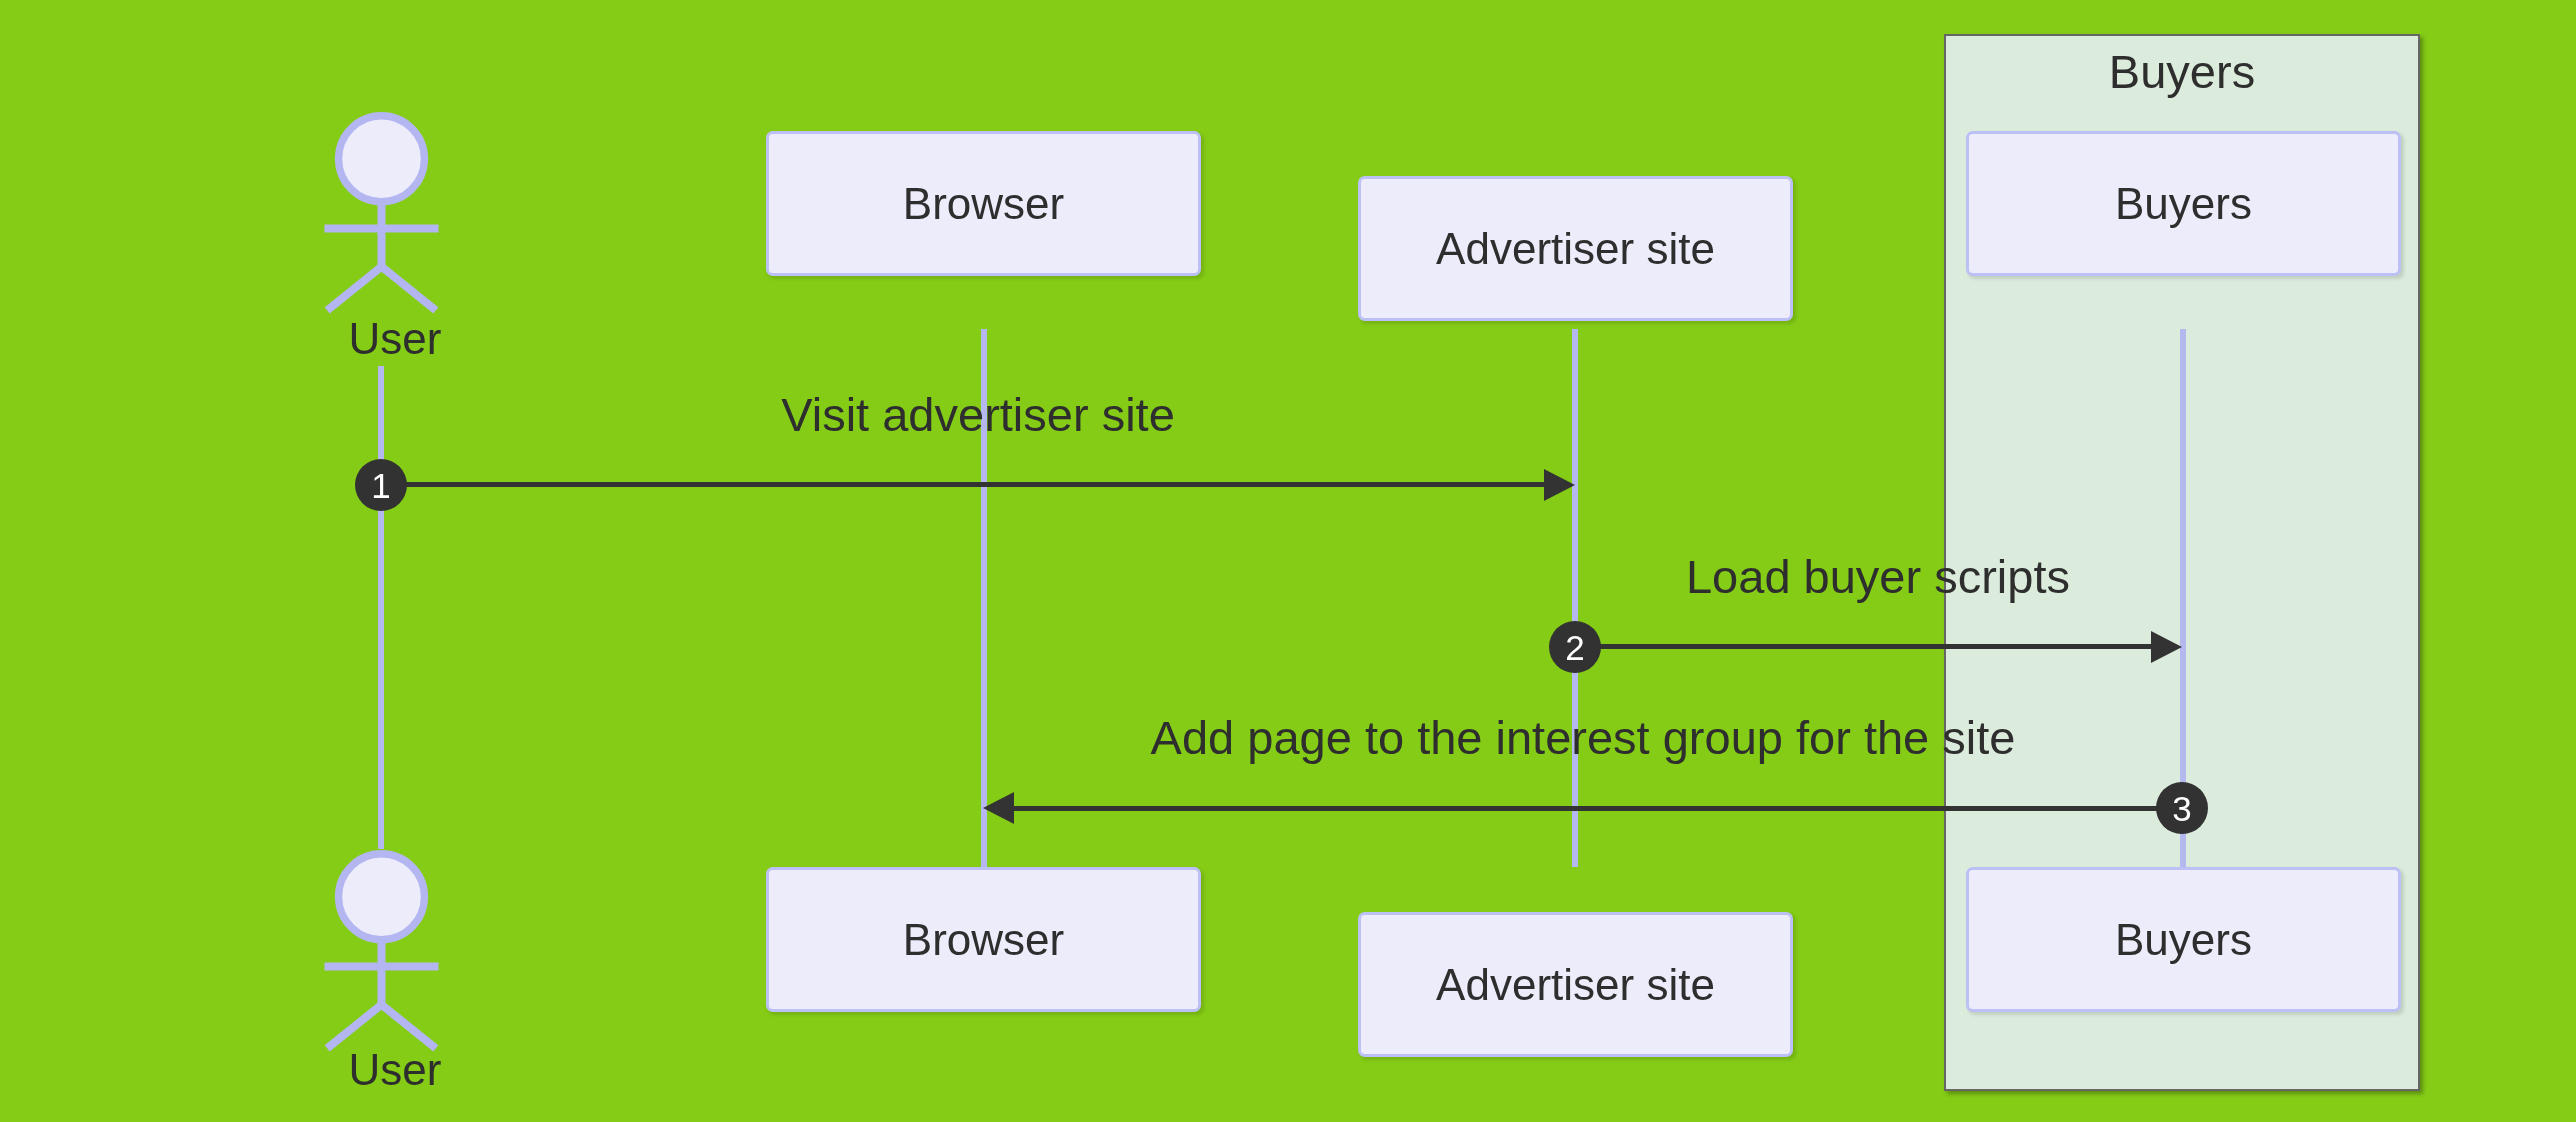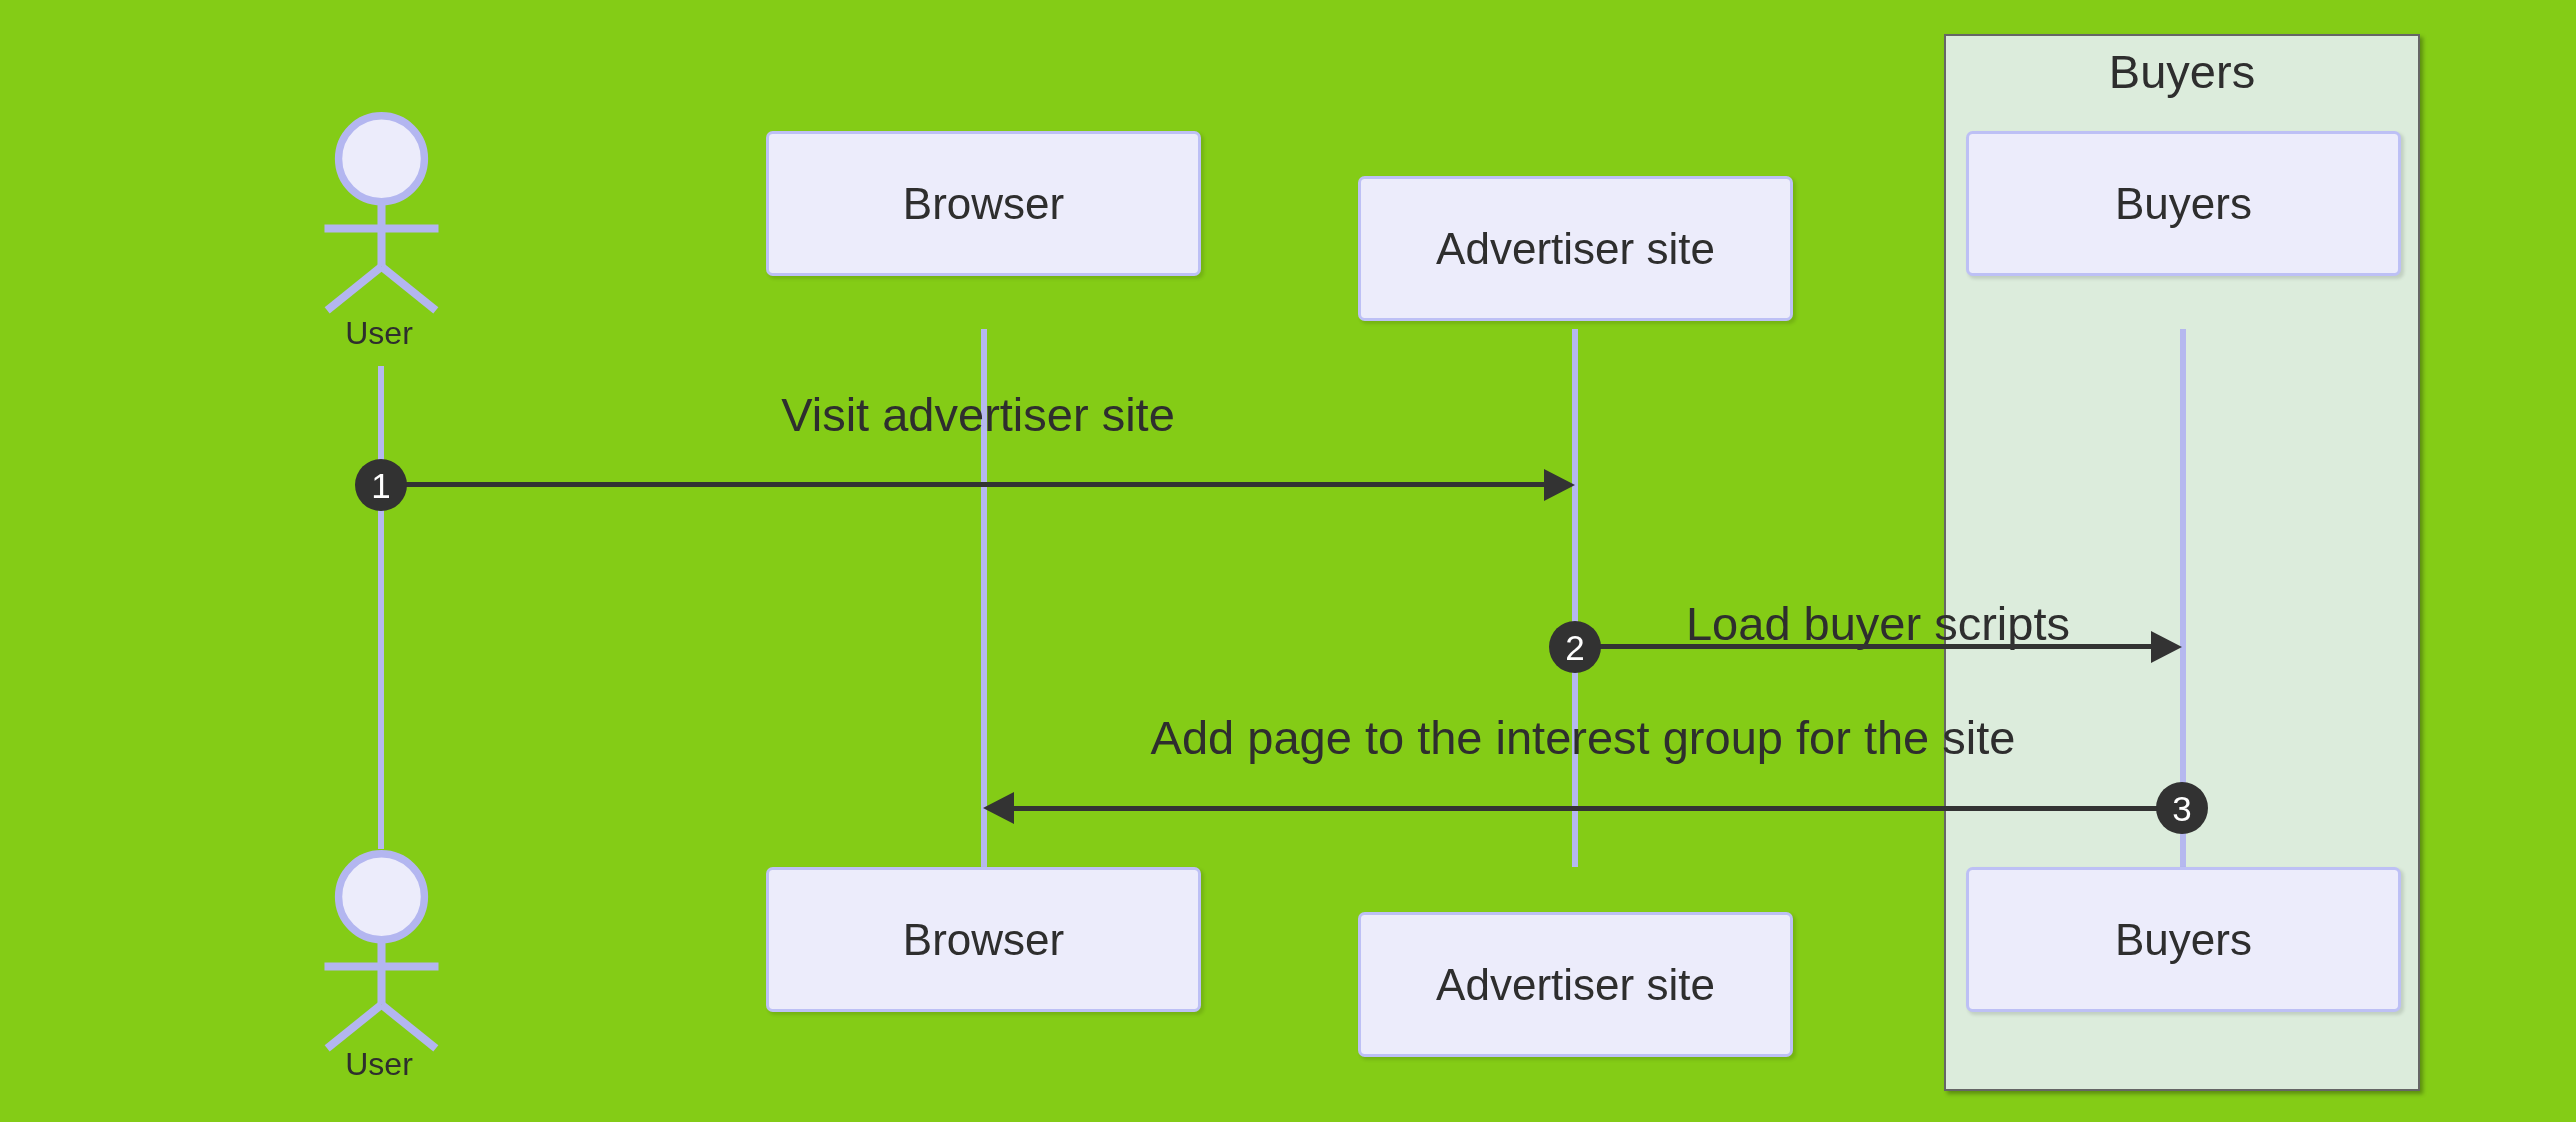--- a/index.html
+++ b/index.html
@@ -37,32 +37,32 @@
   .col-advertiser{left:1358px;margin-top:45px;}
   .col-buyers{left:1966px;}
   .pbox span{white-space:nowrap;}
   
   .actor-svg{position:absolute;left:301px;z-index:2;}
   .actor-top{top:107px;}
   .actor-bottom{top:845px;}
   .actor-svg line{stroke:#b3b6f0;stroke-width:12;stroke-linecap:butt;}
   .actor-svg circle{fill:#ececfb;stroke:#b3b6f0;stroke-width:11;}
   .actor-label{
-    position:absolute;left:379px;transform:translateX(-50%);
-    font-size:32px;line-height:1;white-space:nowrap;color:#2e2e2e;z-index:2;
+    position:absolute;left:395px;transform:translateX(-50%);
+    font-size:44px;line-height:1;white-space:nowrap;color:#2e2e2e;z-index:2;
   }
   .actor-label-top{top:317px;}
   .actor-label-bottom{top:1048px;}
   
   .msg-label{
     position:absolute;transform:translateX(-50%);
     font-size:47px;line-height:1;white-space:nowrap;color:#2e2e2e;z-index:3;
   }
   .msg1-label{left:978px;top:391px;}
-  .msg2-label{left:1878px;top:553px;margin-top:47px;}
+  .msg2-label{left:1878px;top:553px;}
   .msg3-label{left:1583px;top:714px;}
   .arrow-line{position:absolute;height:5.4px;background:#333333;z-index:3;}
   .a1-line{left:381px;top:482px;width:1170px;}
   .a2-line{left:1575px;top:644px;width:580px;}
   .a3-line{left:1013px;top:806px;width:1169px;}
   .arrow-head{position:absolute;width:0;height:0;z-index:3;}
   .head-right{border-top:16px solid transparent;border-bottom:16px solid transparent;border-left:31px solid #333333;}
   .head-left{border-top:16px solid transparent;border-bottom:16px solid transparent;border-right:31px solid #333333;}
   .a1-head{left:1544px;top:469px;}
   .a2-head{left:2151px;top:631px;}

